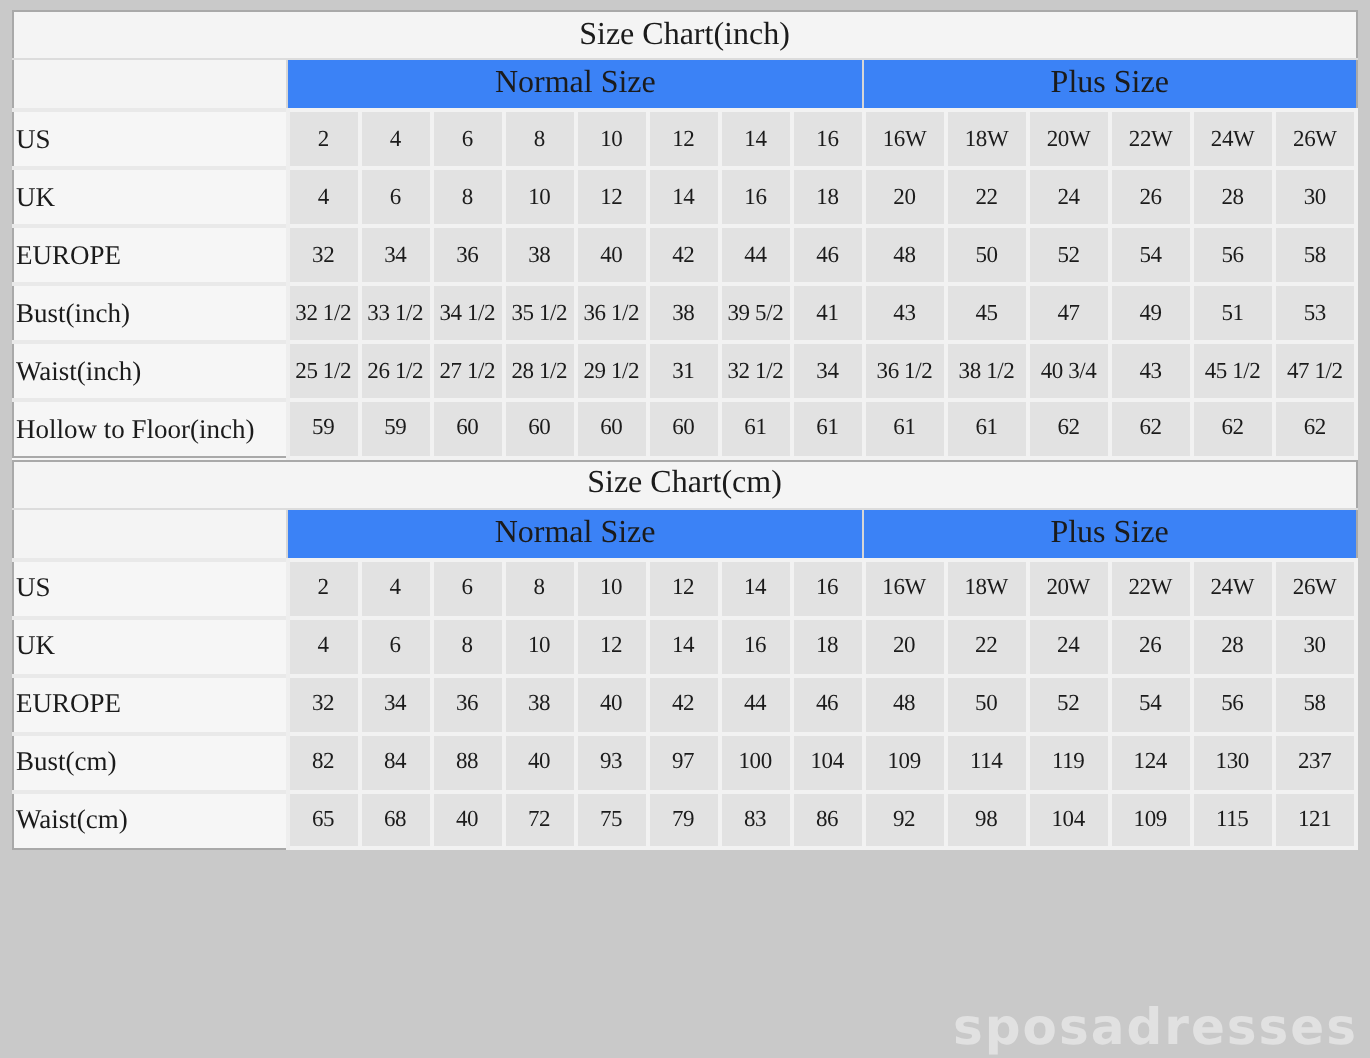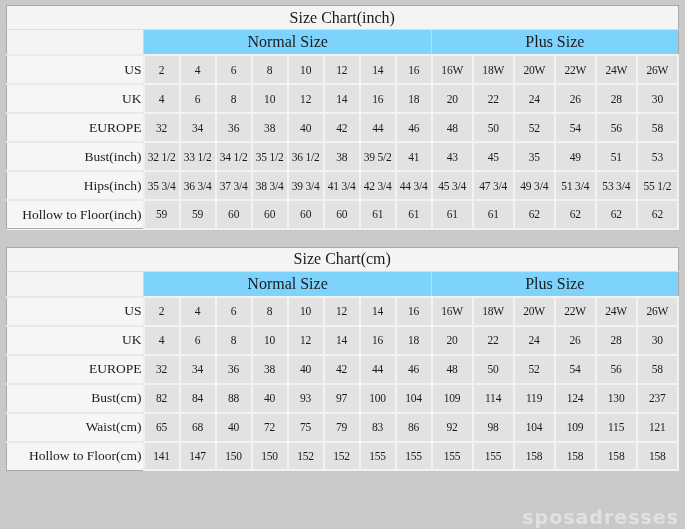--- a/index.html
+++ b/index.html
@@ -13,45 +13,45 @@
   }
   .size-table {
     border-collapse: collapse;
     table-layout: fixed;
     width: 673px;
     margin-left: 6px;
     background: #f5f5f5;
     border: 1px solid #a9a9a9;
   }
   .size-table.first  { margin-top: 5px; padding-left: 11px; }
-  .size-table.second { margin-top: 17px; }
+  .size-table.second { }
   col.c-label  { width: 137px; }
   col.c-normal { width: 36px; }
   col.c-plus   { width: 41px; }
   .title-cell {
     height: 21px;
     text-align: center;
     font-size: 16px;
     background: #f4f4f4;
     border-bottom: 1px solid #dcdcdc;
   }
   .corner-cell {
     background: #f4f4f4;
   }
   .group-cell {
     height: 22px;
     text-align: center;
     font-size: 16px;
-    background: #7dd3fc;
+    background: #3b82f6;
     border-left: 1px solid #d6d6d6;
     border-bottom: 1px solid #dcdcdc;
   }
   .label-cell {
     background: #f6f6f6;
-    text-align: right;
+    text-align: left;
     font-size: 13.5px;
     height: 25px;
     border-top: 2px solid #e9e9e9;
     border-right: 2px solid #eeeeee;
     white-space: nowrap;
   }
   .data-cell {
     background: #e2e2e2;
     text-align: center;
     font-size: 11.5px;
@@ -59,21 +59,21 @@
     height: 25px;
     padding: 0;
     border: 2px solid #f2f2f2;
     white-space: nowrap;
   }
   .watermark {
     position: absolute;
     right: 6px;
     bottom: 1px;
     font-family: "DejaVu Sans", sans-serif;
-    font-size: 19px;
+    font-size: 25px;
     font-weight: bold;
     letter-spacing: 1px;
     color: rgba(255,255,255,0.45);
     pointer-events: none;
     z-index: 5;
   }
 </style>
 </head>
 <body>
 
@@ -163,41 +163,41 @@
           <td class="data-cell">32 1/2</td>
           <td class="data-cell">33 1/2</td>
           <td class="data-cell">34 1/2</td>
           <td class="data-cell">35 1/2</td>
           <td class="data-cell">36 1/2</td>
           <td class="data-cell">38</td>
           <td class="data-cell">39 5/2</td>
           <td class="data-cell">41</td>
           <td class="data-cell plus">43</td>
           <td class="data-cell plus">45</td>
-          <td class="data-cell plus">35</td>
+          <td class="data-cell plus">47</td>
           <td class="data-cell plus">49</td>
           <td class="data-cell plus">51</td>
           <td class="data-cell plus">53</td>
         </tr>
         <tr>
-          <td class="label-cell">Hips(inch)</td>
-          <td class="data-cell">35 3/4</td>
-          <td class="data-cell">36 3/4</td>
-          <td class="data-cell">37 3/4</td>
-          <td class="data-cell">38 3/4</td>
-          <td class="data-cell">39 3/4</td>
-          <td class="data-cell">41 3/4</td>
-          <td class="data-cell">42 3/4</td>
-          <td class="data-cell">44 3/4</td>
-          <td class="data-cell plus">45 3/4</td>
-          <td class="data-cell plus">47 3/4</td>
-          <td class="data-cell plus">49 3/4</td>
-          <td class="data-cell plus">51 3/4</td>
-          <td class="data-cell plus">53 3/4</td>
-          <td class="data-cell plus">55 1/2</td>
+          <td class="label-cell">Waist(inch)</td>
+          <td class="data-cell">25 1/2</td>
+          <td class="data-cell">26 1/2</td>
+          <td class="data-cell">27 1/2</td>
+          <td class="data-cell">28 1/2</td>
+          <td class="data-cell">29 1/2</td>
+          <td class="data-cell">31</td>
+          <td class="data-cell">32 1/2</td>
+          <td class="data-cell">34</td>
+          <td class="data-cell plus">36 1/2</td>
+          <td class="data-cell plus">38 1/2</td>
+          <td class="data-cell plus">40 3/4</td>
+          <td class="data-cell plus">43</td>
+          <td class="data-cell plus">45 1/2</td>
+          <td class="data-cell plus">47 1/2</td>
         </tr>
         <tr>
           <td class="label-cell">Hollow to Floor(inch)</td>
           <td class="data-cell">59</td>
           <td class="data-cell">59</td>
           <td class="data-cell">60</td>
           <td class="data-cell">60</td>
           <td class="data-cell">60</td>
           <td class="data-cell">60</td>
           <td class="data-cell">61</td>
@@ -319,34 +319,17 @@
           <td class="data-cell">79</td>
           <td class="data-cell">83</td>
           <td class="data-cell">86</td>
           <td class="data-cell plus">92</td>
           <td class="data-cell plus">98</td>
           <td class="data-cell plus">104</td>
           <td class="data-cell plus">109</td>
           <td class="data-cell plus">115</td>
           <td class="data-cell plus">121</td>
         </tr>
-        <tr>
-          <td class="label-cell">Hollow to Floor(cm)</td>
-          <td class="data-cell">141</td>
-          <td class="data-cell">147</td>
-          <td class="data-cell">150</td>
-          <td class="data-cell">150</td>
-          <td class="data-cell">152</td>
-          <td class="data-cell">152</td>
-          <td class="data-cell">155</td>
-          <td class="data-cell">155</td>
-          <td class="data-cell plus">155</td>
-          <td class="data-cell plus">155</td>
-          <td class="data-cell plus">158</td>
-          <td class="data-cell plus">158</td>
-          <td class="data-cell plus">158</td>
-          <td class="data-cell plus">158</td>
-        </tr>
       </tbody>
   </table>
 </div>
 
 <div class="watermark">sposadresses</div>
 
 </body></html>

